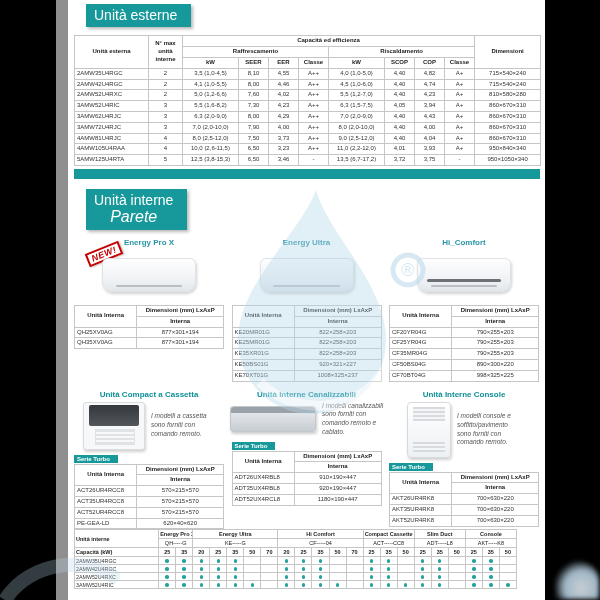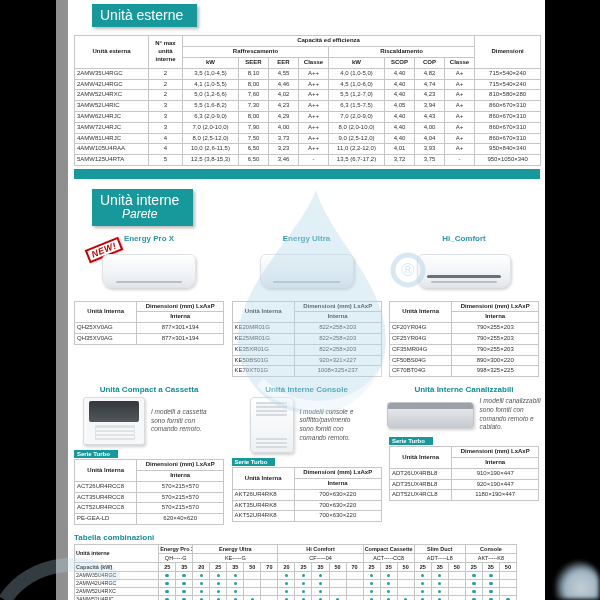--- a/index.html
+++ b/index.html
@@ -5,23 +5,23 @@
   html,body{margin:0;padding:0;}
   body{width:600px;height:600px;overflow:hidden;background:#ffffff;font-family:"Liberation Sans",sans-serif;}
   .stage{position:relative;width:600px;height:600px;background:#fff;}
   .strip-black-left{position:absolute;left:0;top:0;width:56px;height:600px;background:#000;}
   .strip-gray-left{position:absolute;left:56px;top:0;width:12px;height:600px;background:#8f8f8f;}
   .strip-black-right{position:absolute;left:545px;top:0;width:55px;height:600px;background:#000;}
   .corner-blob{position:absolute;right:1px;bottom:1px;width:44px;height:38px;border-radius:50% 50% 0 0;
     background:radial-gradient(circle at 60% 70%, #eaf3fa 0%, #bcd6e8 45%, rgba(0,0,0,0) 75%);filter:blur(2px);opacity:.85;}
   .page{position:absolute;left:68px;top:0;width:477px;height:600px;background:#fff;overflow:hidden;padding:4px 4px 0 4px;box-sizing:border-box;}
 
-  .title-box{display:inline-block;background:#17999c;color:#fff;padding:4px 14px 4px 8px;box-shadow:2px 2px 3px rgba(0,0,0,.28);margin-left:20px;}
+  .title-box{display:inline-block;background:#17999c;color:#fff;padding:4px 14px 4px 8px;box-shadow:2px 2px 3px rgba(0,0,0,.28);margin-left:14px;}
   .title-box .t1{font-size:14px;line-height:1.1;}
-  .title-box .t2{font-size:12px;font-style:italic;text-align:center;line-height:1.1;}
+  .title-box .t2{font-size:16px;font-style:italic;text-align:center;line-height:1.1;}
 
   .tbl{border-collapse:collapse;table-layout:fixed;background:#fff;border:1px solid #a9a9a9;}
   .tbl th,.tbl td{border:1px solid #c6c6c6;padding:1px 2px;font-size:6px;color:#333;text-align:center;line-height:1.3;overflow:hidden;}
   .tbl th{font-weight:bold;color:#222;}
   .tbl td.model,.tbl th.lft{text-align:left;white-space:nowrap;}
   .ext{margin-top:8px;margin-left:2px;width:466px;}
   .teal-bar{width:466px;height:10px;background:#17999c;margin:3px 0 10px 2px;}
 
   .cols3{display:flex;justify-content:space-between;align-items:flex-start;margin-top:8px;}
   .pcol{width:154px;display:flex;flex-direction:column;align-items:center;position:relative;}
@@ -414,20 +414,59 @@
                 </tr>
                 <tr>
                   <td class="model">PE-GEA-LD</td>
                   <td>620×40×620</td>
                 </tr>
               </tbody>
             </table>
           </div>
       </div>
       <div class="pcol">
+        <div class="sp-title">Unità Interne Canalizzabili</div>
+        <div class="sp-row">
+          <div class="img-duct"></div>
+          <div class="sp-desc">I modelli canalizzabili sono forniti con comando remoto e cablato.</div>
+        </div>
+        <div class="serie-chip">Serie Turbo</div>
+        <div id="st1">
+            <table class="tbl dim-tbl sp-tbl">
+              <colgroup>
+                <col style="width: 62px;">
+                <col style="width: 86px;">
+              </colgroup>
+              <thead>
+                <tr>
+                  <th rowspan="2">Unità Interna</th>
+                  <th>Dimensioni (mm) LxAxP</th>
+                </tr>
+                <tr>
+                  <th>Interna</th>
+                </tr>
+              </thead>
+              <tbody>
+                <tr>
+                  <td class="model">ADT26UX4RBL8</td>
+                  <td>910×190×447</td>
+                </tr>
+                <tr>
+                  <td class="model">ADT35UX4RBL8</td>
+                  <td>920×190×447</td>
+                </tr>
+                <tr>
+                  <td class="model">ADT52UX4RCL8</td>
+                  <td>1180×190×447</td>
+                </tr>
+              </tbody>
+            </table>
+          </div>
+      </div>
+      <div class="pcol">
         <div class="sp-title">Unità Interne Console</div>
         <div class="sp-row">
           <div class="img-console"></div>
           <div class="sp-desc">I modelli console e soffitto/pavimento sono forniti con comando remoto.</div>
         </div>
         <div class="serie-chip">Serie Turbo</div>
         <div id="st2">
             <table class="tbl dim-tbl sp-tbl">
               <colgroup>
                 <col style="width: 62px;">
@@ -452,63 +491,23 @@
                   <td>700×630×220</td>
                 </tr>
                 <tr>
                   <td class="model">AKT52UR4RK8</td>
                   <td>700×630×220</td>
                 </tr>
               </tbody>
             </table>
           </div>
       </div>
-      <div class="pcol">
-        <div class="sp-title">Unità Interne Canalizzabili</div>
-        <div class="sp-row">
-          <div class="img-duct"></div>
-          <div class="sp-desc">I modelli canalizzabili sono forniti con comando remoto e cablato.</div>
-        </div>
-        <div class="serie-chip">Serie Turbo</div>
-        <div id="st1">
-            <table class="tbl dim-tbl sp-tbl">
-              <colgroup>
-                <col style="width: 62px;">
-                <col style="width: 86px;">
-              </colgroup>
-              <thead>
-                <tr>
-                  <th rowspan="2">Unità Interna</th>
-                  <th>Dimensioni (mm) LxAxP</th>
-                </tr>
-                <tr>
-                  <th>Interna</th>
-                </tr>
-              </thead>
-              <tbody>
-                <tr>
-                  <td class="model">ADT26UX4RBL8</td>
-                  <td>910×190×447</td>
-                </tr>
-                <tr>
-                  <td class="model">ADT35UX4RBL8</td>
-                  <td>920×190×447</td>
-                </tr>
-                <tr>
-                  <td class="model">ADT52UX4RCL8</td>
-                  <td>1180×190×447</td>
-                </tr>
-              </tbody>
-            </table>
-          </div>
-      </div>
     </div>
 
     
-    <div class="combo-title">Tabella combinazioni</div>
     <div id="combo-holder">
         <table class="tbl combo">
           <colgroup>
             <col style="width: 84px;">
             <col style="width: 17px;">
             <col style="width: 17px;">
             <col style="width: 17px;">
             <col style="width: 17px;">
             <col style="width: 17px;">
             <col style="width: 17px;">

